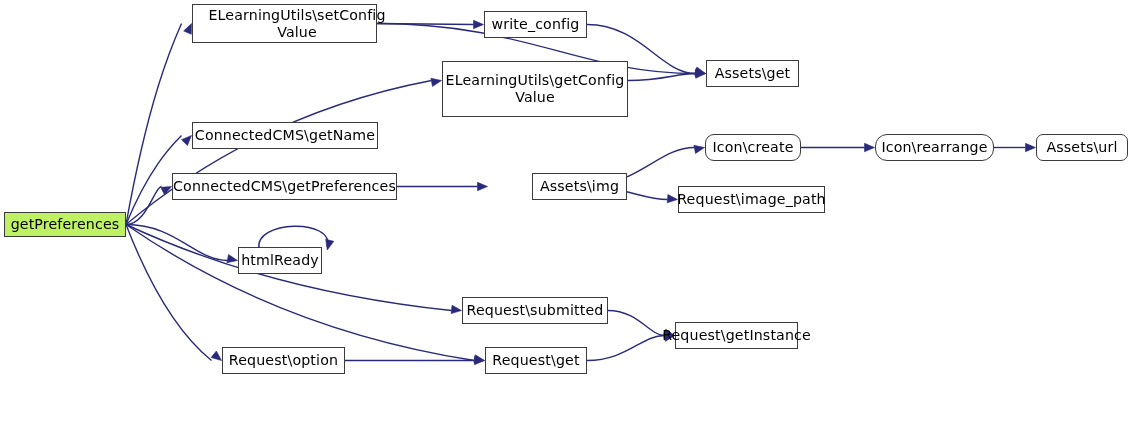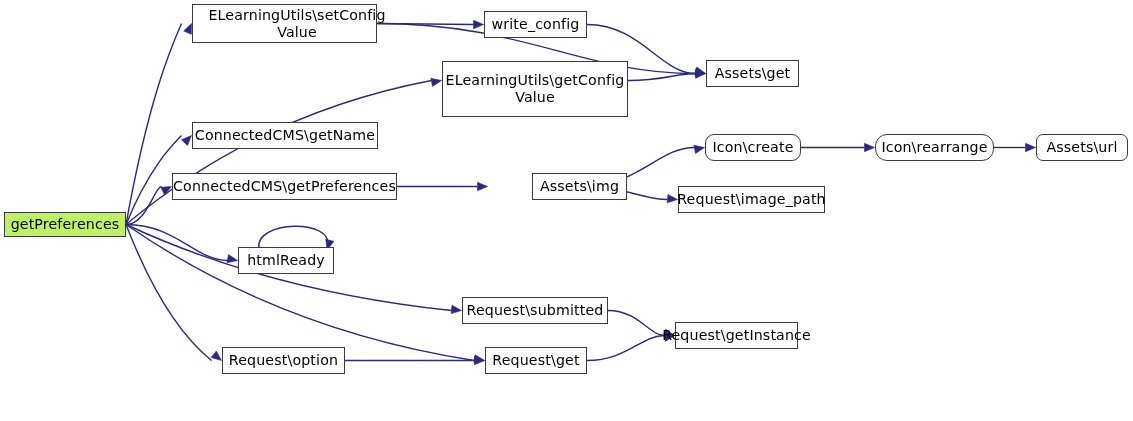--- a/index.html
+++ b/index.html
@@ -113,19 +113,19 @@
       <div class="node-box" style="left: 442px; top: 61px; width: 186px; height: 56px;">ELearningUtils\getConfig
 Value</div>
       <div class="node-box" style="left: 706px; top: 60px; width: 93px; height: 27px;">Assets\get</div>
       <div class="node-box" style="left: 192px; top: 122px; width: 186px; height: 27px;">ConnectedCMS\getName</div>
       <div class="node-box" style="left: 172px; top: 173px; width: 225px; height: 27px;">ConnectedCMS\getPreferences</div>
       <div class="node-box" style="left: 488px; top: 173px; width: 95px; height: 27px; margin-left: 44px;">Assets\img</div>
       <div class="node-box" style="left: 705px; top: 134px; width: 96px; height: 27px; border-radius: 9px;">Icon\create</div>
       <div class="node-box" style="left: 875px; top: 134px; width: 119px; height: 27px; border-radius: 12px;">Icon\rearrange</div>
       <div class="node-box" style="left: 1036px; top: 134px; width: 92px; height: 27px; border-radius: 7px;">Assets\url</div>
       <div class="node-box" style="left: 678px; top: 186px; width: 147px; height: 27px;">Request\image_path</div>
-      <div class="node-box" style="left: 238px; top: 247px; width: 96px; height: 27px;">htmlReady</div>
+      <div class="node-box" style="left: 238px; top: 247px; width: 84px; height: 27px;">htmlReady</div>
       <div class="node-box" style="left: 462px; top: 297px; width: 146px; height: 27px;">Request\submitted</div>
       <div class="node-box" style="left: 675px; top: 322px; width: 123px; height: 27px;">Request\getInstance</div>
       <div class="node-box" style="left: 222px; top: 347px; width: 123px; height: 27px;">Request\option</div>
       <div class="node-box" style="left: 485px; top: 347px; width: 102px; height: 27px;">Request\get</div>
     </div>
 </div>
 
 </body></html>

